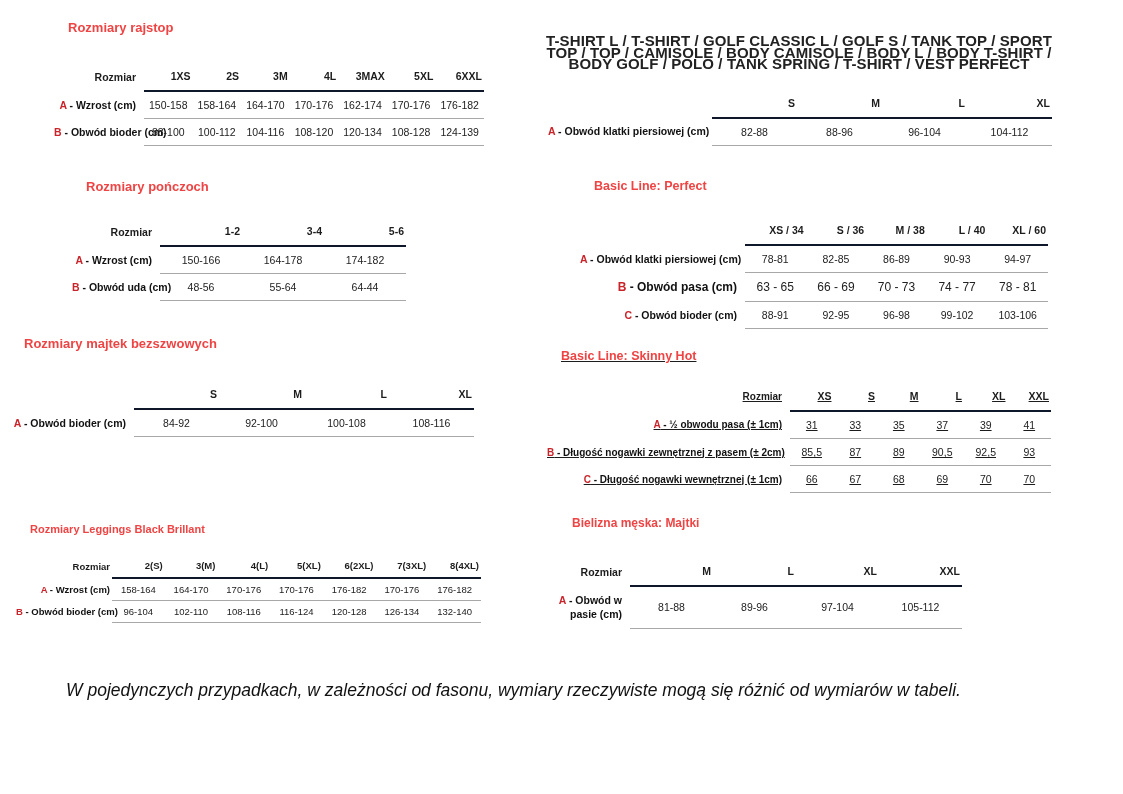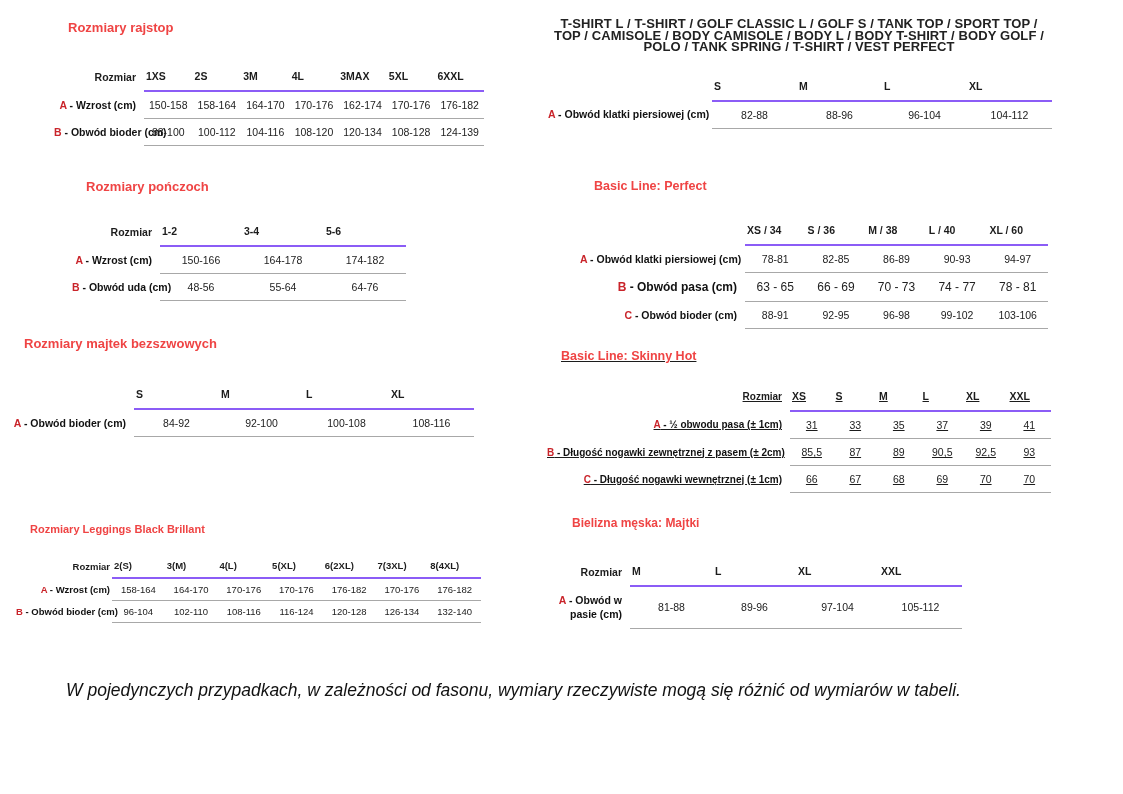--- a/index.html
+++ b/index.html
@@ -33,33 +33,33 @@
   #sec-0 .tablewrap { margin-top:30px; }
   #sec-1 .tablewrap { margin-top:26px; }
   #sec-2 .tablewrap { margin-top:32px; }
   #sec-3 .tablewrap { margin-top:20px; }
   #sec-4 .tablewrap { margin-top:22px; }
   #sec-5 .tablewrap { margin-top:26px; }
   #sec-6 .tablewrap { margin-top:22px; }
   #sec-7 .tablewrap { margin-top:30px; }
 
   .desc {
-    margin:16px 0 0 0;
+    margin:33px 0 0 0;
     text-align:center;
     font-weight:bold;
-    font-size:13px;
+    font-size:15px;
     line-height:11.5px;
     color:#222;
     letter-spacing:0.1px;
   }
 
   table.size-table { border-collapse:collapse; table-layout:fixed; width:100%; }
   .size-table th, .size-table td { font-size:10.5px; padding:7px 2px; }
   .size-table th { font-weight:bold; padding:5px 2px 8px 2px; }
-  .size-table th.col { text-align:left; border-bottom:2px solid #8b5cf6; }
+  .size-table th.col { text-align:right; border-bottom:2px solid #0f172a; }
   .size-table th.corner { text-align:right; padding-right:8px; white-space:nowrap; }
   .size-table td.val { text-align:center; border-bottom:1px solid #a8a8a8; color:#222; }
   .size-table td.rowlabel {
     text-align:right; font-weight:bold; padding-right:8px; white-space:nowrap; color:#111;
   }
   
   #sec-3 .size-table th, #sec-3 .size-table td { font-size:9.5px; padding:5px 2px; }
   #sec-3 .size-table th { padding-bottom:6px; }
   #sec-6 .size-table td.rowlabel, #sec-6 .size-table th.corner { font-size:10px; }
   #sec-5 tbody tr:nth-child(2) td { font-size:12px; }
@@ -150,21 +150,21 @@
           <tr>
             <td class="rowlabel"><span style="color: rgb(201, 36, 42);">A</span> - Wzrost (cm)</td>
             <td class="val">150-166</td>
             <td class="val">164-178</td>
             <td class="val">174-182</td>
           </tr>
           <tr>
             <td class="rowlabel"><span style="color: rgb(201, 36, 42);">B</span> - Obwód uda (cm)</td>
             <td class="val">48-56</td>
             <td class="val">55-64</td>
-            <td class="val">64-76</td>
+            <td class="val">64-44</td>
           </tr>
         </tbody>
       </table>
     </div>
 </section>
 
 <section class="sec" id="sec-2">
   <h3>Rozmiary majtek bezszwowych</h3>
   <div class="tablewrap">
       <table class="size-table">

